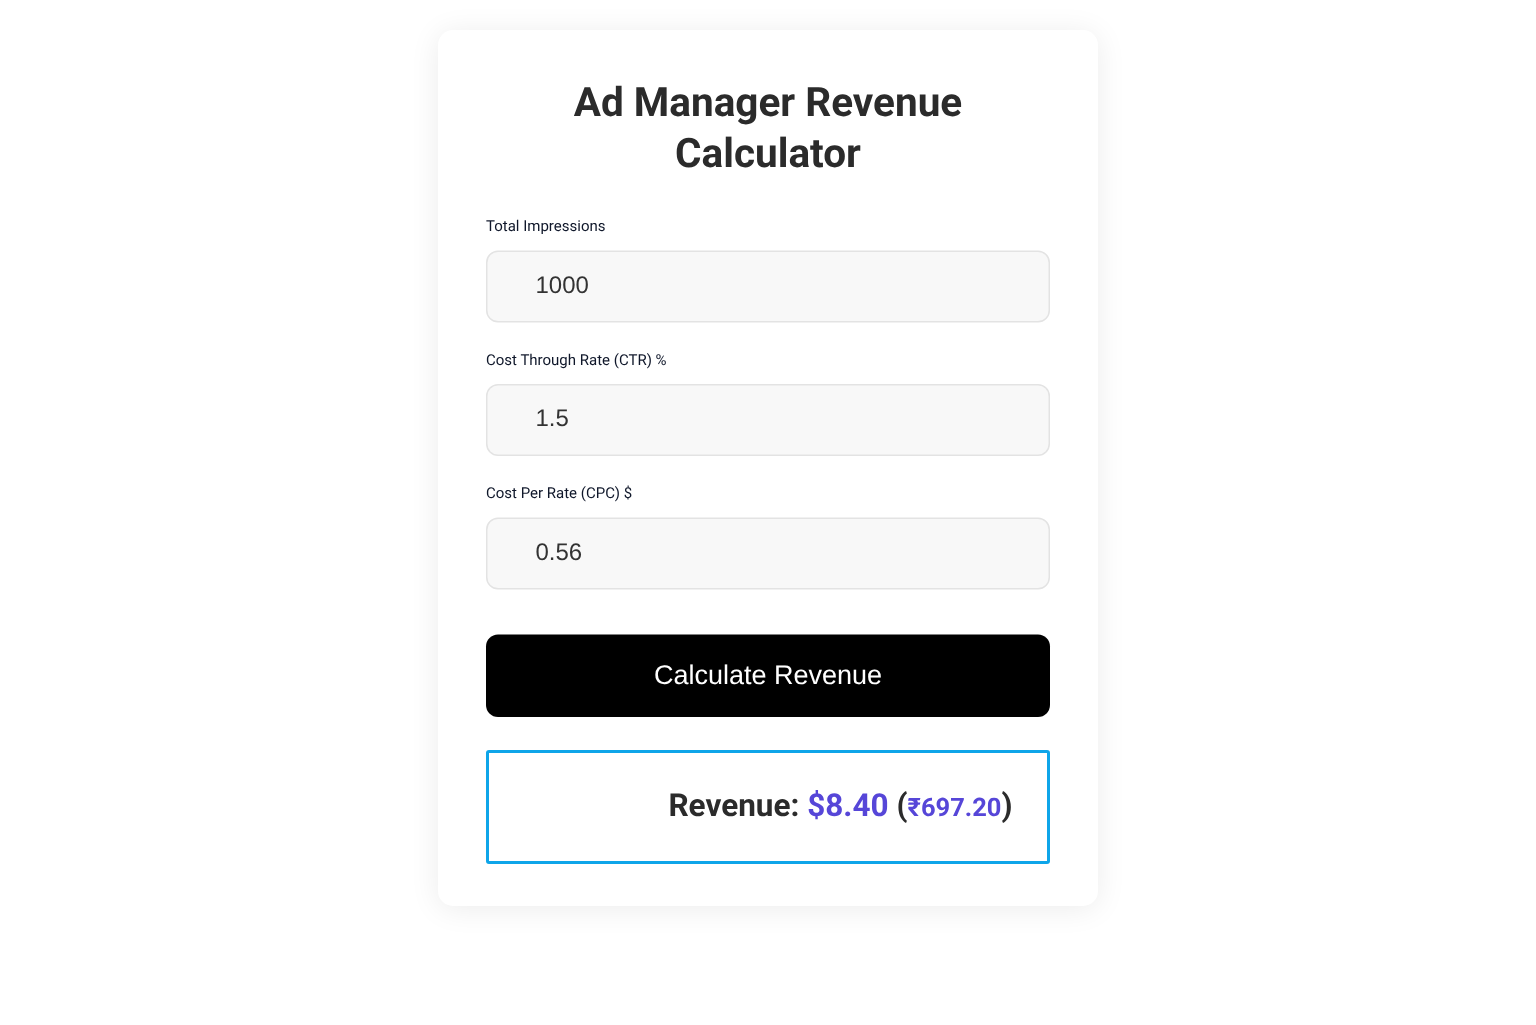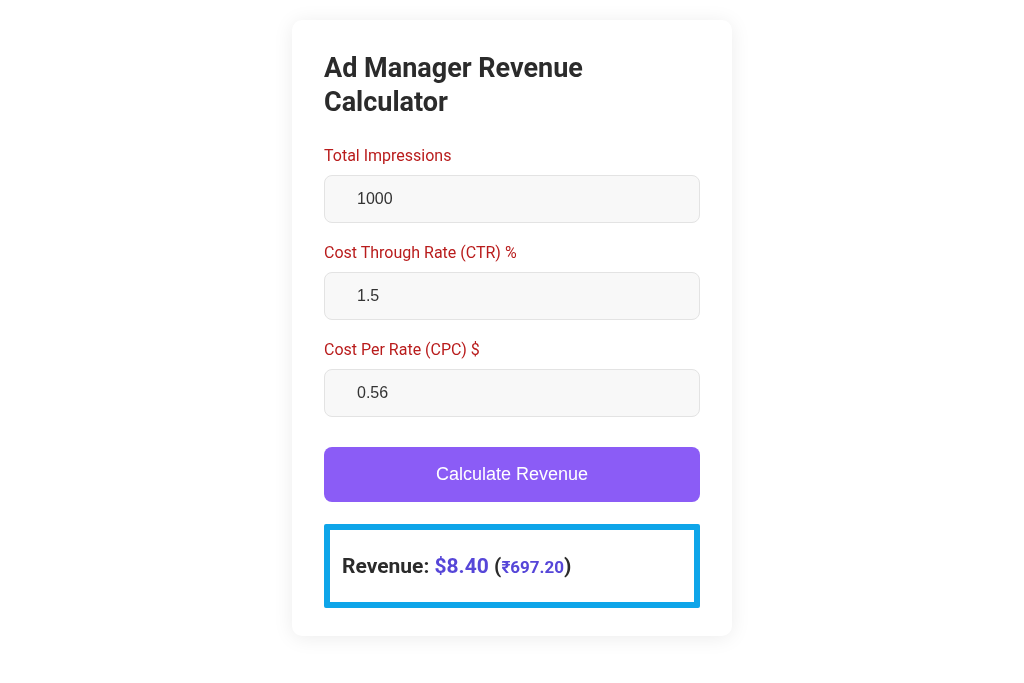--- a/index.html
+++ b/index.html
@@ -21,61 +21,62 @@
       width: 440px;
       background: #ffffff;
       border-radius: 10px;
       box-shadow: 0 2px 20px rgba(0, 0, 0, 0.08);
       padding: 32px 32px 28px 32px;
     }
     .title {
       font-size: 27px;
       font-weight: 700;
       color: #2b2b2b;
+      text-align: center;
       line-height: 1.25;
       margin-bottom: 26px;
     }
     .field-group {
       margin-bottom: 20px;
     }
     .field-label {
       display: block;
-      font-size: 16px;
-      color: #b91c1c;
+      font-size: 10px;
+      color: #0f172a;
       margin-bottom: 10px;
       font-weight: 400;
     }
     .field-input {
       width: 100%;
       padding: 14px 32px;
       font-size: 16px;
       color: #333333;
       background: #f8f8f8;
       border: 1px solid #e3e3e3;
       border-radius: 8px;
       outline: none;
     }
     .calculate-btn {
       width: 100%;
       padding: 17px;
       font-size: 18px;
       color: #ffffff;
-      background: #8b5cf6;
+      background: #000000;
       border: none;
       border-radius: 8px;
       cursor: pointer;
       margin-top: 10px;
       font-weight: 400;
     }
     .result-box {
       margin-top: 22px;
-      border: 6px solid #0ea5e9;
+      border: 2px solid #0ea5e9;
       border-radius: 2px;
-      padding: 24px 12px;
-      text-align: left;
+      padding: 24px 23px;
+      text-align: right;
     }
     .result-label {
       font-size: 21px;
       font-weight: 700;
       color: #2b2b2b;
     }
     .result-usd {
       font-size: 21px;
       font-weight: 700;
       color: #5646d8;

